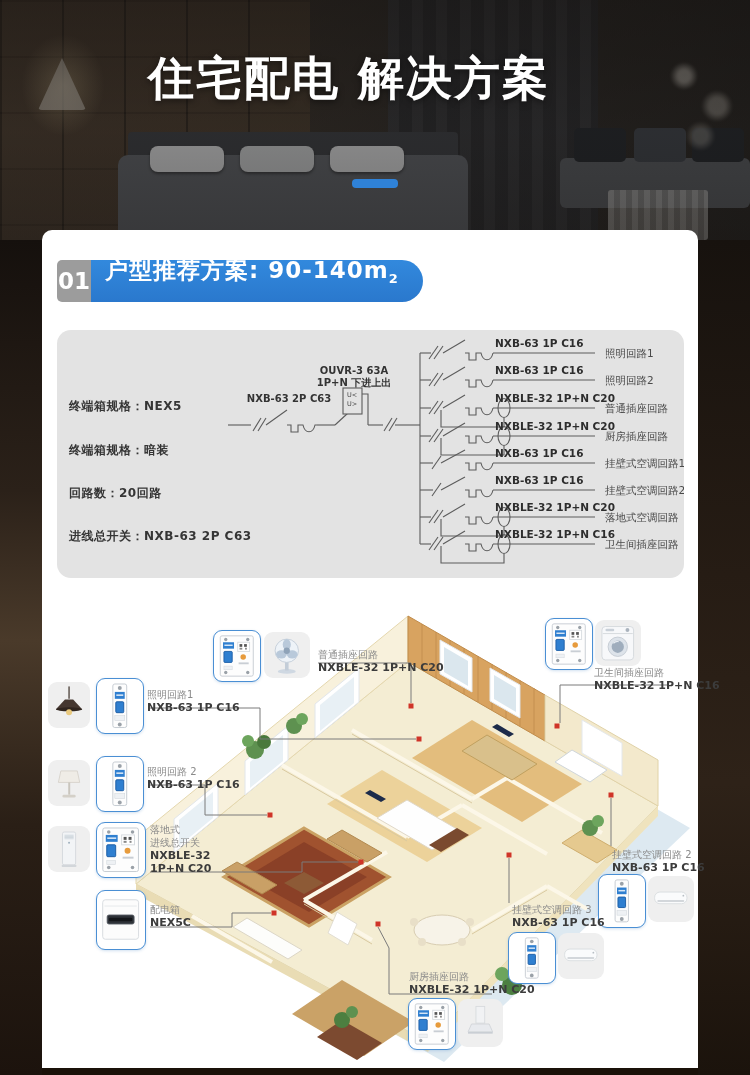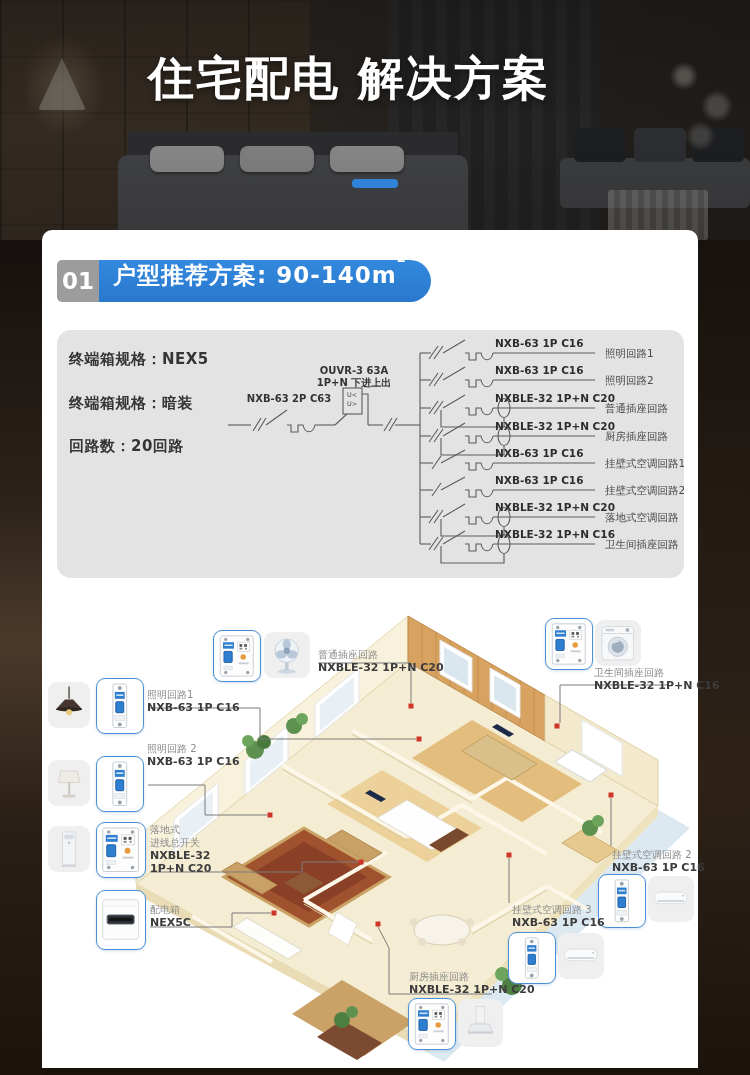--- a/index.html
+++ b/index.html
@@ -39,27 +39,27 @@
   .hero-dash{position:absolute;left:352px;top:179px;width:46px;height:9px;border-radius:4px;}
   
   .bg-left{position:absolute;left:0;top:240px;width:42px;height:835px;
         background:linear-gradient(180deg,#15100d,#2b2119 30%,#4a3a2a 48%,#2a1f16 70%,#1c130d);}
   .bg-right{position:absolute;left:698px;top:240px;width:52px;height:835px;
         background:linear-gradient(180deg,#17120e,#261c14 40%,#2e2218 65%,#1b130c);}
   
   .card{position:absolute;left:42px;top:230px;width:656px;height:845px;background:#fff;border-radius:10px 10px 0 0;}
   .bottom-strip{position:absolute;left:0;top:838px;width:656px;height:7px;background:#1a1109;}
   .sec{position:absolute;left:15px;top:30px;display:flex;align-items:stretch;height:42px;}
-  .sec-num{width:42px;background:#9c9c9c;color:#fff;font-size:23px;font-weight:800;
+  .sec-num{width:34px;background:#9c9c9c;color:#fff;font-size:23px;font-weight:800;
         display:flex;align-items:center;justify-content:center;border-radius:5px 0 0 5px;}
   .sec-pill{background:linear-gradient(180deg,#3289dd,#2a78cd);color:#fff;font-size:23px;font-weight:800;
-        display:flex;align-items:flex-start;padding:0 24px 0 14px;border-radius:0 21px 21px 0;letter-spacing:1px;}
+        display:flex;align-items:flex-end;padding:0 24px 16px 14px;border-radius:0 21px 21px 0;letter-spacing:1px;}
   .sec-pill sup{font-size:13px;margin-top:-10px;}
   .panel{position:absolute;left:15px;top:100px;width:627px;height:248px;background:#e3e3e3;border-radius:14px;}
-  .spec{position:absolute;left:12px;color:#353535;font-size:15px;font-weight:700;letter-spacing:.5px;}
+  .spec{position:absolute;left:12px;color:#353535;font-size:12px;font-weight:700;letter-spacing:.5px;margin-top:48px;}
   .s0{top:20px}.s1{top:64px}.s2{top:107px}.s3{top:150px}.s4{top:193px}
   .cktsvg{position:absolute;left:0;top:0;}
   .ckt{stroke:#5c5c5c;stroke-width:1.1;fill:none;}
   .mtxt{font-size:10.5px;font-weight:700;fill:#2d2d2d;}
   .ctxt{font-size:10.5px;fill:#4a4a4a;}
   .otxt{font-size:10px;font-weight:700;fill:#333;}
   .utxt{font-size:6.5px;fill:#444;}
   
   .housesvg{position:absolute;left:0;top:370px;}
   .tile{position:absolute;border-radius:9px;display:flex;align-items:center;justify-content:center;}
@@ -189,20 +189,21 @@
     <div class="sec-pill">
         <span>户型推荐方案: 90-140m</span>
         <sup>2</sup>
       </div>
   </div>
 
   <div class="panel">
     <div class="spec s0">终端箱规格：NEX5</div>
     <div class="spec s1">终端箱规格：暗装</div>
     <div class="spec s2">回路数：20回路</div>
+    <div class="spec s3">进线总开关：NXB-63 2P C63</div>
 
     <svg class="cktsvg" width="627" height="248" viewBox="0 0 627 248">
 
       <g class="ckt">
         <line x1="171" y1="95" x2="194" y2="95"></line>
         <line x1="196" y1="101" x2="204" y2="88"></line>
           <line x1="201" y1="101" x2="209" y2="88"></line>
         <line x1="209" y1="95" x2="230" y2="80"></line>
         <path d="M230 95 h4 v7 h7 v-7 h5 c2 9 10 9 12 0 h2"></path>
         <line x1="260" y1="95" x2="278" y2="95"></line>
@@ -485,21 +486,21 @@
   <div class="tile tile-gray" style="left:6px;top:530px;width:42px;height:46px">
       <svg viewBox="0 0 44 46">
         <use href="#sym-tablelamp"></use>
       </svg>
     </div>
   <div class="tile tile-blue" style="left:54px;top:526px;width:46px;height:54px">
       <svg viewBox="0 0 22 48">
         <use href="#sym-mcb1p"></use>
       </svg>
     </div>
-  <div class="callout" style="left:105px;top:512px">
+  <div class="callout" style="left:105px;top:535px">
     <div class="nm">照明回路 2</div>
     <div class="md">NXB-63 1P C16</div>
   </div>
 
   <div class="tile tile-gray" style="left:6px;top:596px;width:42px;height:46px">
       <svg viewBox="0 0 44 46">
         <use href="#sym-floorac"></use>
       </svg>
     </div>
   <div class="tile tile-blue" style="left:54px;top:592px;width:48px;height:54px">

